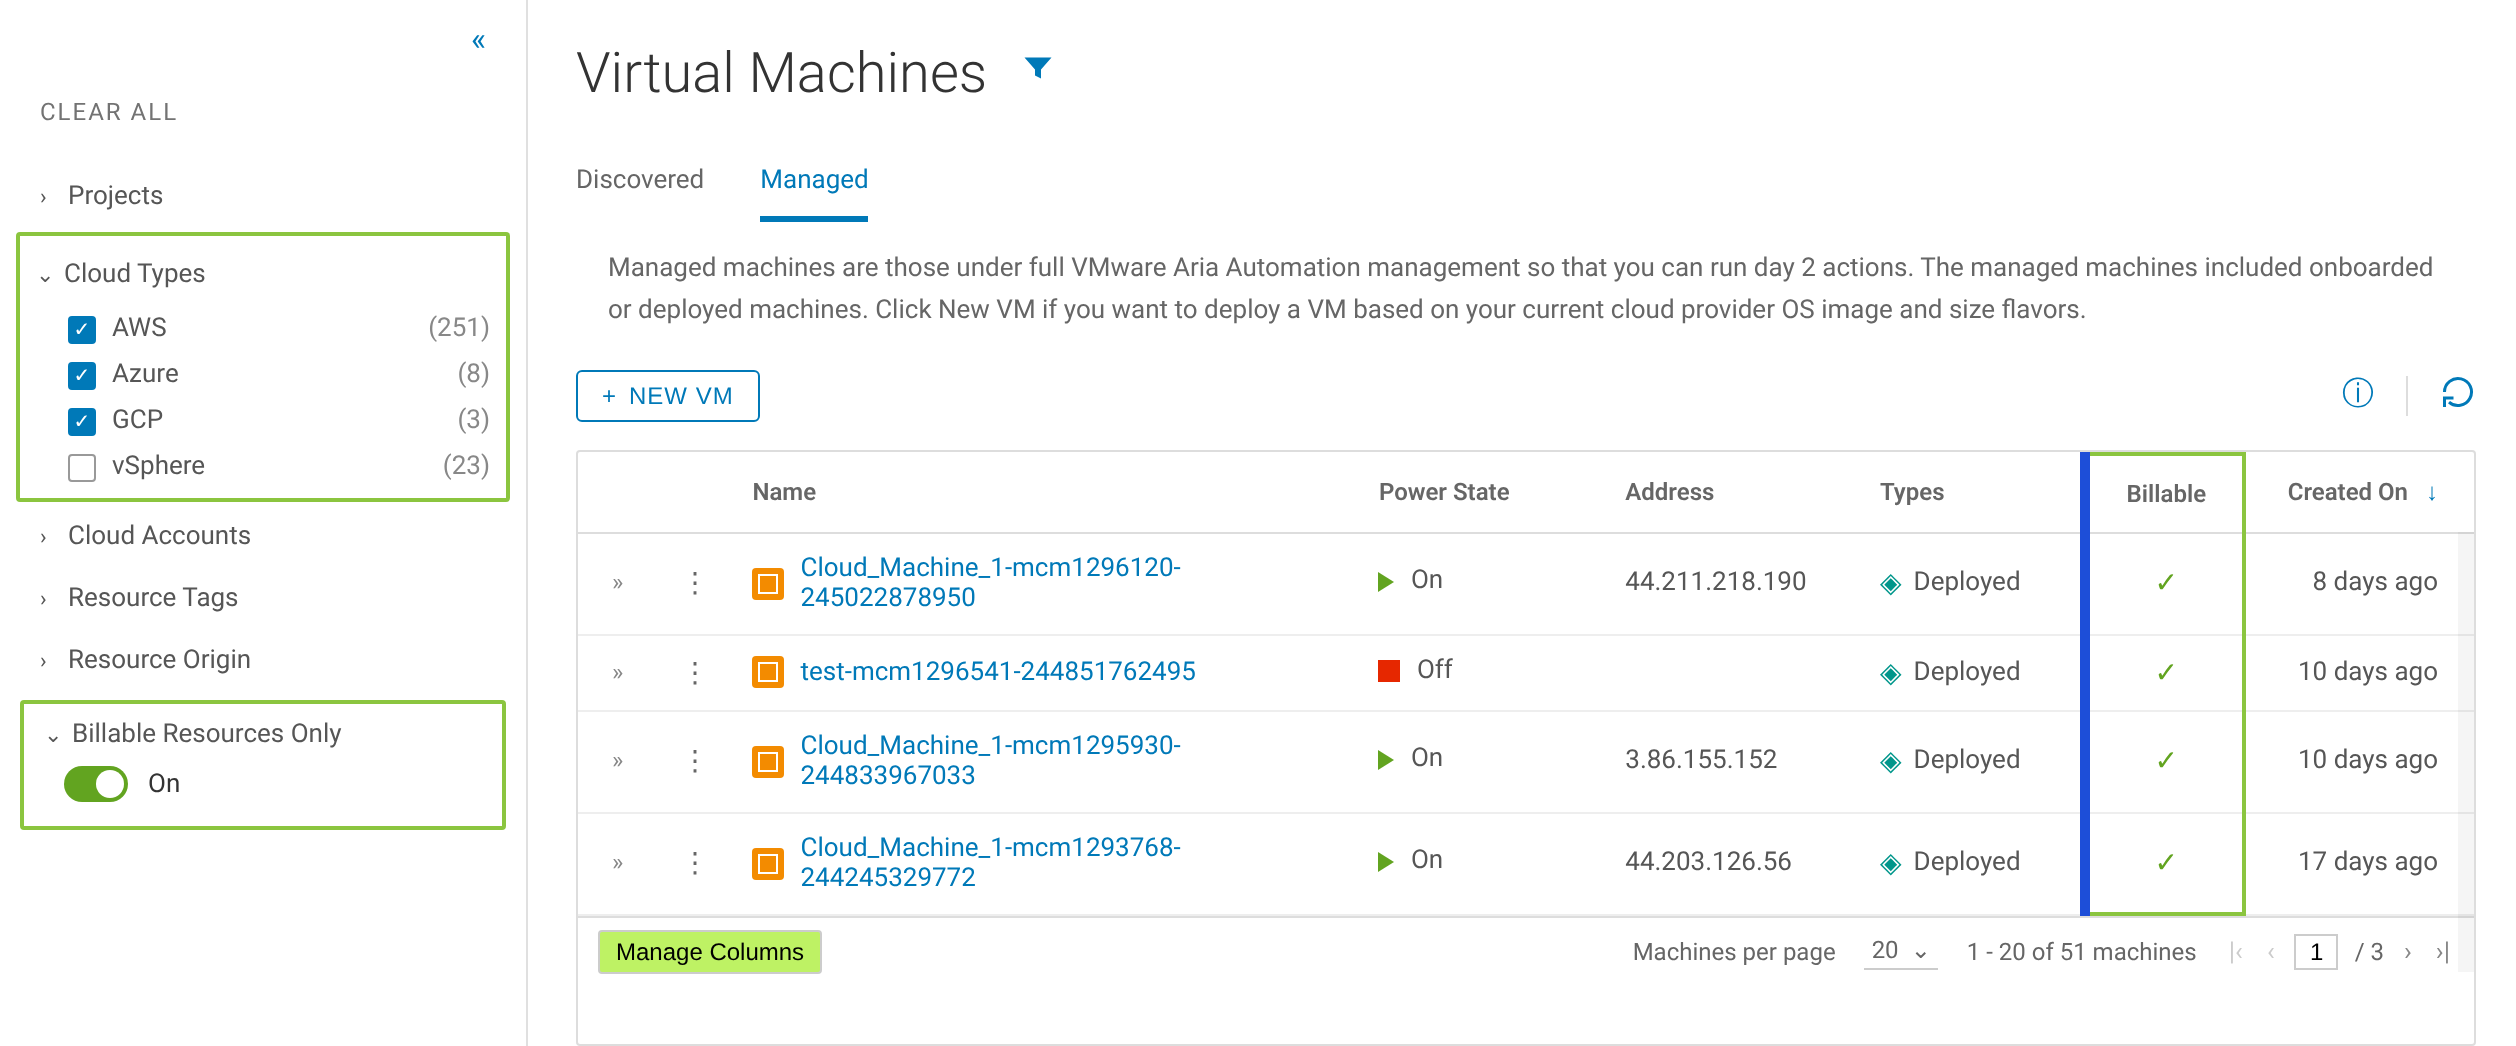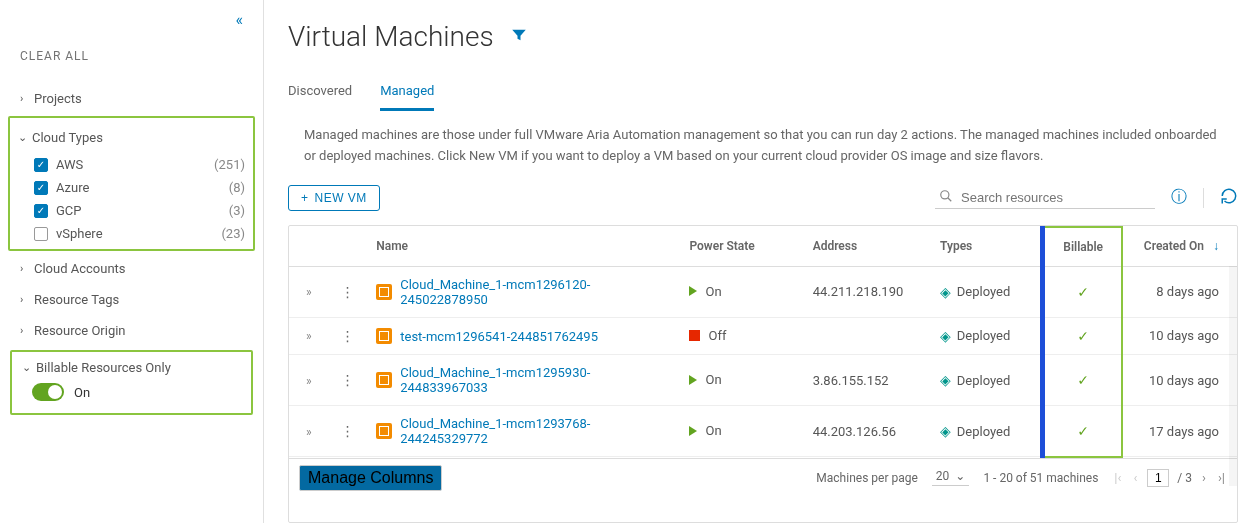--- a/index.html
+++ b/index.html
@@ -71,21 +71,21 @@
     .stop { width: 11px; height: 11px; background: #e62700; }
     
     .origin-cell { display: inline-flex; align-items: center; gap: 6px; }
     .dep-icon { color: #00968b; font-size: 14px; }
     .check { color: #62a420; font-size: 14px; }
     
     .bill-col-highlight { border-left: 5px solid #1d4ed8; border-right: 2px solid #8bc53f; }
     thead .bill-col-highlight { border-top: 2px solid #8bc53f; }
     
     .footer { display: flex; align-items: center; padding: 6px 10px; border-top: 1px solid #ddd; gap: 10px; font-size: 12px; color: #666; }
-    .manage-cols { border: 1px solid #ccc; background: #0369a1; padding: 3px 8px; border-radius: 2px; cursor: pointer; font-size: 16px; text-align: center; }
+    .manage-cols { border: 1px solid #ccc; background: #bef264; padding: 3px 8px; border-radius: 2px; cursor: pointer; font-size: 12px; text-align: center; }
     .footer-right { margin-left: auto; display: flex; align-items: center; gap: 14px; }
     .pp-sel { display: inline-flex; align-items: flex-end; gap: 6px; border-bottom: 1px solid #ccc; padding: 0 4px 2px; cursor: pointer; }
     .pager { display: flex; align-items: center; gap: 8px; }
     .pager-btn { color: #888; cursor: pointer; font-size: 13px; padding: 0 2px; }
     .page-input { width: 22px; border: 1px solid #ccc; text-align: center; padding: 1px; font-size: 12px; }
     
     .disabled { color: #ccc; }
     .sort-arrow { color: #0079b8; font-size: 12px; margin-left: 6px; }
     .scroll-hint { position: absolute; right: 0; top: 40px; bottom: 36px; width: 8px; background: rgba(0,0,0,0.04); }
   </style>
@@ -177,29 +177,20 @@
   </div>
 
   <p class="desc">Managed machines are those under full VMware Aria Automation management so that you can run day 2 actions. The managed machines included onboarded or deployed machines. Click New VM if you want to deploy a VM based on your current cloud provider OS image and size flavors.</p>
 
   <div class="action-row">
     <button class="new-btn">
       <span>+</span>
       <span>NEW VM</span>
     </button>
     <div class="right-actions">
-      <div class="search-wrap">
-        <span>
-          <svg width="14" height="14" viewBox="0 0 24 24" fill="none" stroke="#888" stroke-width="2">
-              <circle cx="10" cy="10" r="7"></circle>
-              <line x1="21" y1="21" x2="15" y2="15"></line>
-            </svg>
-        </span>
-        <input class="search-input" placeholder="Search resources" style="">
-      </div>
       <span class="info-icon">ⓘ</span>
       <span class="sep"></span>
       <span class="refresh-icon">
         <svg width="18" height="18" viewBox="0 0 24 24" fill="none" stroke="currentColor" stroke-width="2">
             <path d="M3 12a9 9 0 1 1 3 6.7"></path>
             <polyline points="3 22 3 16 9 16"></polyline>
           </svg>
       </span>
     </div>
   </div>

